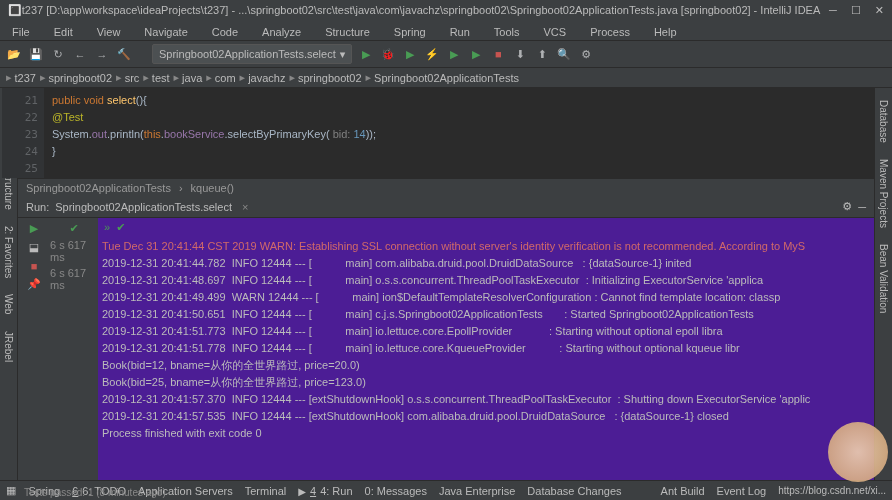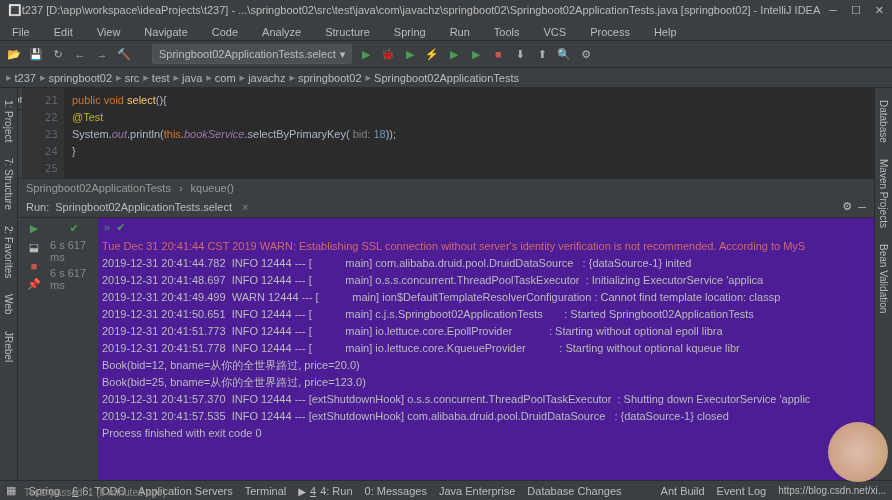--- a/index.html
+++ b/index.html
@@ -15,24 +15,24 @@
 .runcfg{background:#4c5052;border:1px solid #555;height:20px;padding:0 6px;display:flex;align-items:center;gap:4px;color:#bbb;border-radius:2px}
 .breadcrumb{height:20px;display:flex;align-items:center;gap:4px;padding:0 6px;border-bottom:1px solid #2b2b2b}
 .bc-item{display:flex;align-items:center;gap:3px;color:#bbb}
 .tabs{height:22px;display:flex;align-items:stretch;border-bottom:1px solid #2b2b2b}
 .tab{display:flex;align-items:center;gap:4px;padding:0 8px;border-right:1px solid #2b2b2b;background:#3c3f41;color:#bbb}
 .tab.active{background:#515658;color:#fff}
 .tab .x{margin-left:4px;color:#888}
 .sidebar-l{position:absolute;left:0;top:88px;bottom:20px;width:18px;background:#3c3f41;border-right:1px solid #2b2b2b;display:flex;flex-direction:column;align-items:center;gap:8px;padding-top:8px}
 .sidebar-r{position:absolute;right:0;top:88px;bottom:20px;width:18px;background:#3c3f41;border-left:1px solid #2b2b2b;display:flex;flex-direction:column;align-items:center;gap:8px;padding-top:8px}
 .vtab{writing-mode:vertical-rl;color:#bbb;padding:4px 2px;font-size:10px}
-.editor{position:absolute;left:22px;right:18px;top:88px;height:90px;background:#2b2b2b;display:flex}
+.editor{position:absolute;left:2px;right:18px;top:88px;height:90px;background:#2b2b2b;display:flex}
 .gutter{width:42px;background:#313335;color:#606366;text-align:right;padding:4px 6px 0 0;font-family:Consolas,monospace;font-size:11px;line-height:17px}
 .code{flex:1;padding:4px 8px;font-family:Consolas,monospace;font-size:12px;line-height:17px;color:#a9b7c6}
-.kw{color:#cc7832}.ann{color:#bbb529}.fld{color:#9876aa;font-style:italic}.num{color:#6897bb}.mth{color:#ffc66d}.this{color:#cc7832}.cmt{color:#808080}
+.kw{color:#cc7832}.ann{color:#bbb529}.fld{color:#9876aa;}.num{color:#6897bb}.mth{color:#ffc66d}.this{color:#cc7832}.cmt{color:#808080}
 .crumb2{position:absolute;left:18px;right:18px;top:178px;height:18px;background:#3c3f41;border-top:1px solid #2b2b2b;display:flex;align-items:center;padding:0 8px;gap:8px;color:#999;font-size:10px}
 .runpanel{position:absolute;left:18px;right:18px;top:196px;bottom:20px;background:#4c1d95;display:flex;flex-direction:column}
 .runhdr{height:22px;background:#3c3f41;display:flex;align-items:center;padding:0 8px;gap:6px;border-bottom:1px solid #2b2b2b}
 .runhdr .ttl{color:#bbb}
 .runhdr .cls{margin-left:4px;color:#888}
 .runhdr .sp{flex:1}
 .runbody{flex:1;display:flex}
 .runside{width:32px;background:#3c3f41;display:flex;flex-direction:column;align-items:center;gap:6px;padding:4px 0}
 .runside2{width:48px;background:#3c3f41;display:flex;flex-direction:column;align-items:center;gap:4px;padding:4px 0;font-size:9px;color:#888}
 .testpass{height:18px;display:flex;align-items:center;padding:0 6px;gap:6px;color:#499c54;font-size:11px}
@@ -140,21 +140,21 @@
     <div class="vtab">Database</div>
     <div class="vtab">Maven Projects</div>
     <div class="vtab">Bean Validation</div>
   </div>
 
 <div class="editor">
   <div class="gutter" id="gutter">21<br>22<br>23<br>24<br>25</div>
   <div class="code">
     <div><span class="kw">public void </span><span class="mth">select</span><span>(){</span></div>
     <div><span class="ann">@Test</span></div>
-    <div><span>    System.</span><span class="fld">out</span><span>.println(</span><span class="this">this</span><span>.</span><span class="fld">bookService</span><span>.selectByPrimaryKey( </span><span class="cmt">bid: </span><span class="num">18</span><span>));</span></div>
+    <div><span>    System.</span><span class="fld">out</span><span>.println(</span><span class="this">this</span><span>.</span><span class="fld">bookService</span><span>.selectByPrimaryKey( </span><span class="cmt">bid: </span><span class="num">14</span><span>));</span></div>
     <div><span>}</span></div>
   </div>
 </div>
 
 <div class="crumb2">
   <span>Springboot02ApplicationTests</span>
   <span>›</span>
   <span>kqueue()</span>
 </div>
 

